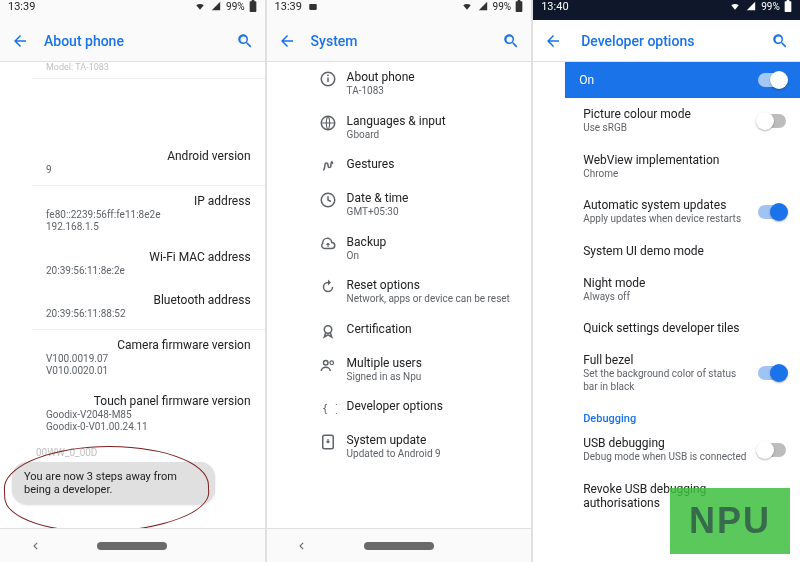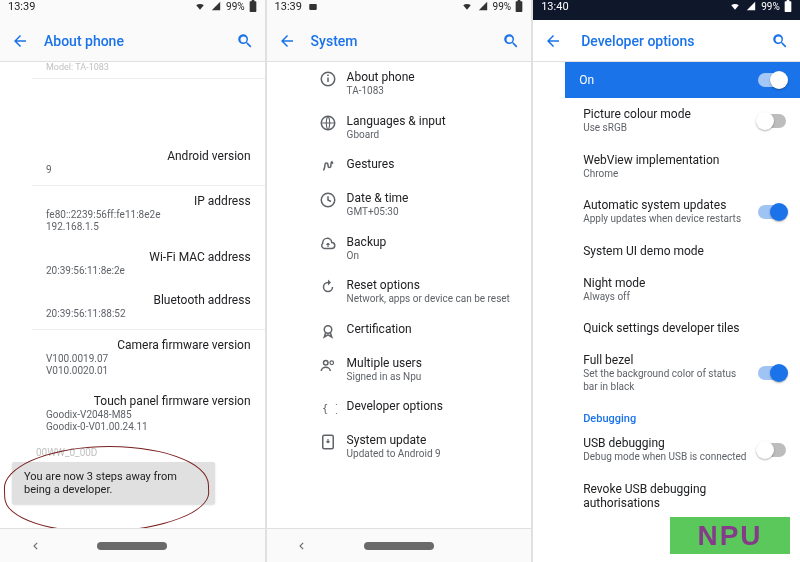--- a/index.html
+++ b/index.html
@@ -76,37 +76,37 @@
   .switch.on .knob { left: auto; right: -2px; background: #fff; }
   .switch.blue-on { background: #9fc3f3; }
   .switch.blue-on .knob { left: auto; right: -2px; background: #1a73e8; }
 
   .devrow { display: flex; align-items: center; justify-content: space-between; padding: 9px 14px 9px 18px; }
   .devrow .txt { flex: 1; padding-right: 10px; }
   .section-head { color: #1a73e8; font-weight: 500; font-size: 11px; padding: 10px 18px 2px; }
 
   .toast {
     position: absolute; left: 12px; right: 50px; bottom: 58px;
-    background: #e0e0e0; color: #222; border-radius: 2px;
+    background: #e0e0e0; color: #222; border-radius: 15px;
     padding: 8px 12px; font-size: 11px;
     box-shadow: 0 1px 2px rgba(0,0,0,.15);
   }
   .circle {
     position: absolute; left: 4px; bottom: 30px; width: 205px; height: 86px;
     border: 1px solid #7a1f1f; border-radius: 54% 60% 58% 56% / 52% 56% 48% 50%;
     transform: rotate(-2deg);
     pointer-events: none;
   }
 
   .mutitem { font-size: 10px; color: #5f6368; padding: 0 14px 6px; }
 
   .npu {
-    position: absolute; right: 10px; bottom: 8px; width: 120px; height: 37px;
+    position: absolute; right: 10px; bottom: 8px; width: 120px; height: 66px;
     background: #3fbf3f; display: flex; align-items: center; justify-content: center;
-    color: #701a75; font-weight: 700; font-size: 28px; letter-spacing: 2px;
+    color: #14532d; font-weight: 700; font-size: 36px; letter-spacing: 2px;
     font-family: Arial, sans-serif;
     opacity: .85;
     pointer-events: none;
   }
 </style>
 </head>
 <body>
 
 <div class="panel panel1">
   <div class="statusbar sb-light">

